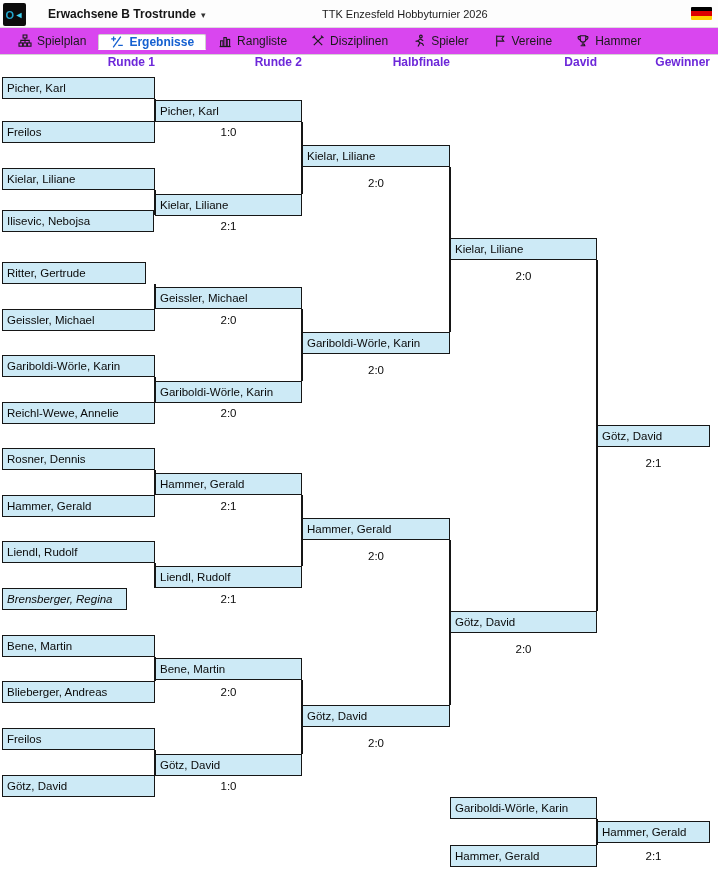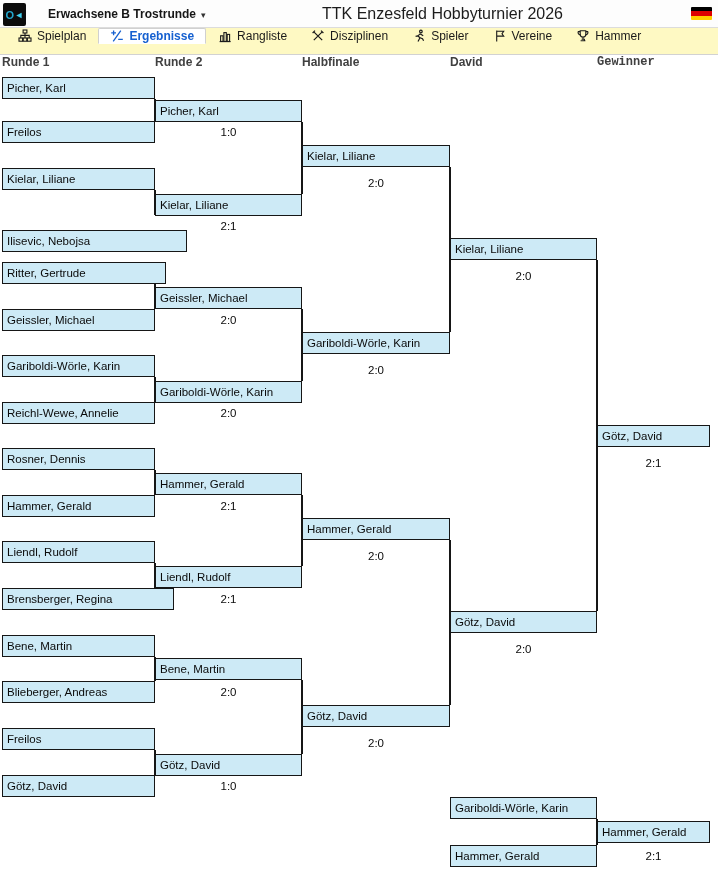--- a/index.html
+++ b/index.html
@@ -9,32 +9,32 @@
     overflow:hidden;
   }
   
   #titlebar{position:absolute;top:0;left:0;width:718px;height:28px;background:#fdfdfd;border-bottom:1px solid #dcdcdc;box-sizing:border-box;}
   #logo{position:absolute;top:3px;left:3px;width:23px;height:23px;background:#0c0c0c;border-radius:2px;
         display:flex;align-items:center;justify-content:center;font-weight:bold;font-size:11px;color:var(--logo-cyan);letter-spacing:0;}
   #logo .lt{font-size:9px;color:var(--logo-cyan2);margin-left:0.5px;}
   #category{position:absolute;left:48px;top:0;height:27px;display:flex;align-items:center;gap:5px;cursor:default;}
   #category .lbl{font-weight:bold;font-size:12px;color:#161616;}
   #category .caret{font-size:9px;color:#333;padding-top:2px;}
-  #apptitle{position:absolute;left:322px;top:0;height:27px;display:flex;align-items:center;font-size:16px;color:#1c1c1c;}
+  #apptitle{position:absolute;left:322px;top:0;height:27px;display:flex;align-items:center;font-size:11px;color:#1c1c1c;}
   #flag{position:absolute;right:6px;top:7px;width:21px;height:13px;display:flex;flex-direction:column;border-radius:1px;overflow:hidden;}
   #flag div{flex:1;}
   
-  #tabbar{position:absolute;top:28px;left:0;width:718px;height:27px;background:#fef9c3;border-bottom:1px solid #d2d2d2;box-sizing:border-box;
-          display:flex;align-items:flex-start;padding-left:6px;}
+  #tabbar{position:absolute;top:28px;left:0;width:718px;height:27px;background:#d946ef;border-bottom:1px solid #d2d2d2;box-sizing:border-box;
+          display:flex;align-items:center;padding-left:6px;}
   .tab{display:flex;align-items:center;gap:5px;padding:0 11px;font-size:12px;color:#1a1a1a;cursor:default;border:1px solid transparent;}
   .tab svg{width:14px;height:14px;flex:0 0 auto;}
   .tab.active{background:#fff;border:1px solid #d0d0d0;border-bottom:1px solid #fff;margin-bottom:-1px;
               color:var(--accent);font-weight:bold;border-radius:2px 2px 0 0;z-index:2;}
   
-  .colhead{position:absolute;top:55px;height:18px;font-weight:bold;font-size:12px;text-align:left;color:#404040;}
+  .colhead{position:absolute;top:55px;height:18px;font-weight:bold;font-size:12px;text-align:right;color:#6d28d9;}
   
   .pbox{position:absolute;height:22px;background:var(--box-fill);border:1.5px solid var(--line);box-sizing:border-box;
         display:flex;align-items:center;padding-left:4px;font-size:11.5px;color:#0a0a0a;white-space:nowrap;overflow:hidden;}
   .score{position:absolute;height:22px;display:flex;align-items:center;justify-content:center;font-size:11.5px;color:#0a0a0a;}
   .vline{position:absolute;width:2px;background:var(--line);}
 </style>
 </head>
 <body>
 
 <div id="app">
@@ -108,34 +108,34 @@
         <path d="M7 8v2.2M5.6 10.2h2.8v1.5M4.6 11.8h4.8"></path>
       </svg>
       <span>Hammer</span>
     </div>
   </div>
 
   <div class="colhead" style="left:2px;width:153px;">Runde 1</div>
   <div class="colhead" style="left:155px;width:147px;">Runde 2</div>
   <div class="colhead" style="left:302px;width:148px;">Halbfinale</div>
   <div class="colhead" style="left:450px;width:147px;">David</div>
-  <div class="colhead" style="left:597px;width:113px;font-family:Liberation Mono, monospace;">Gewinner</div>
+  <div class="colhead" style="left:597px;width:113px;">Gewinner</div>
 
 <div class="pbox" style="left: 2px; top: 77px; width: 153px;">Picher, Karl</div>
     <div class="pbox" style="left: 2px; top: 121px; width: 153px;">Freilos</div>
     <div class="pbox" style="left: 2px; top: 168px; width: 153px;">Kielar, Liliane</div>
-    <div class="pbox" style="left: 2px; top: 230px; width: 185px;">Ilisevic, Nebojsa</div>
-    <div class="pbox" style="left: 2px; top: 262px; width: 164px;">Ritter, Gertrude</div>
+    <div class="pbox" style="left: 2px; top: 210px; width: 152px;">Ilisevic, Nebojsa</div>
+    <div class="pbox" style="left: 2px; top: 262px; width: 144px;">Ritter, Gertrude</div>
     <div class="pbox" style="left: 2px; top: 309px; width: 153px;">Geissler, Michael</div>
     <div class="pbox" style="left: 2px; top: 355px; width: 153px;">Gariboldi-Wörle, Karin</div>
     <div class="pbox" style="left: 2px; top: 448px; width: 153px;">Rosner, Dennis</div>
     <div class="pbox" style="left: 2px; top: 402px; width: 153px;">Reichl-Wewe, Annelie</div>
     <div class="pbox" style="left: 2px; top: 495px; width: 153px;">Hammer, Gerald</div>
     <div class="pbox" style="left: 2px; top: 541px; width: 153px;">Liendl, Rudolf</div>
-    <div class="pbox" style="left: 2px; top: 588px; width: 172px;">Brensberger, Regina</div>
+    <div class="pbox" style="left: 2px; top: 588px; width: 125px; font-style: italic;">Brensberger, Regina</div>
     <div class="pbox" style="left: 2px; top: 635px; width: 153px;">Bene, Martin</div>
     <div class="pbox" style="left: 2px; top: 681px; width: 153px;">Blieberger, Andreas</div>
     <div class="pbox" style="left: 2px; top: 728px; width: 153px;">Freilos</div>
     <div class="pbox" style="left: 2px; top: 775px; width: 153px;">Götz, David</div>
     <div class="pbox" style="left: 155px; top: 100px; width: 147px;">Picher, Karl</div>
     <div class="score" style="left: 155px; top: 121px; width: 147px;">1:0</div>
     <div class="pbox" style="left: 155px; top: 194px; width: 147px;">Kielar, Liliane</div>
     <div class="score" style="left: 155px; top: 215px; width: 147px;">2:1</div>
     <div class="pbox" style="left: 155px; top: 287px; width: 147px;">Geissler, Michael</div>
     <div class="score" style="left: 155px; top: 309px; width: 147px;">2:0</div>

